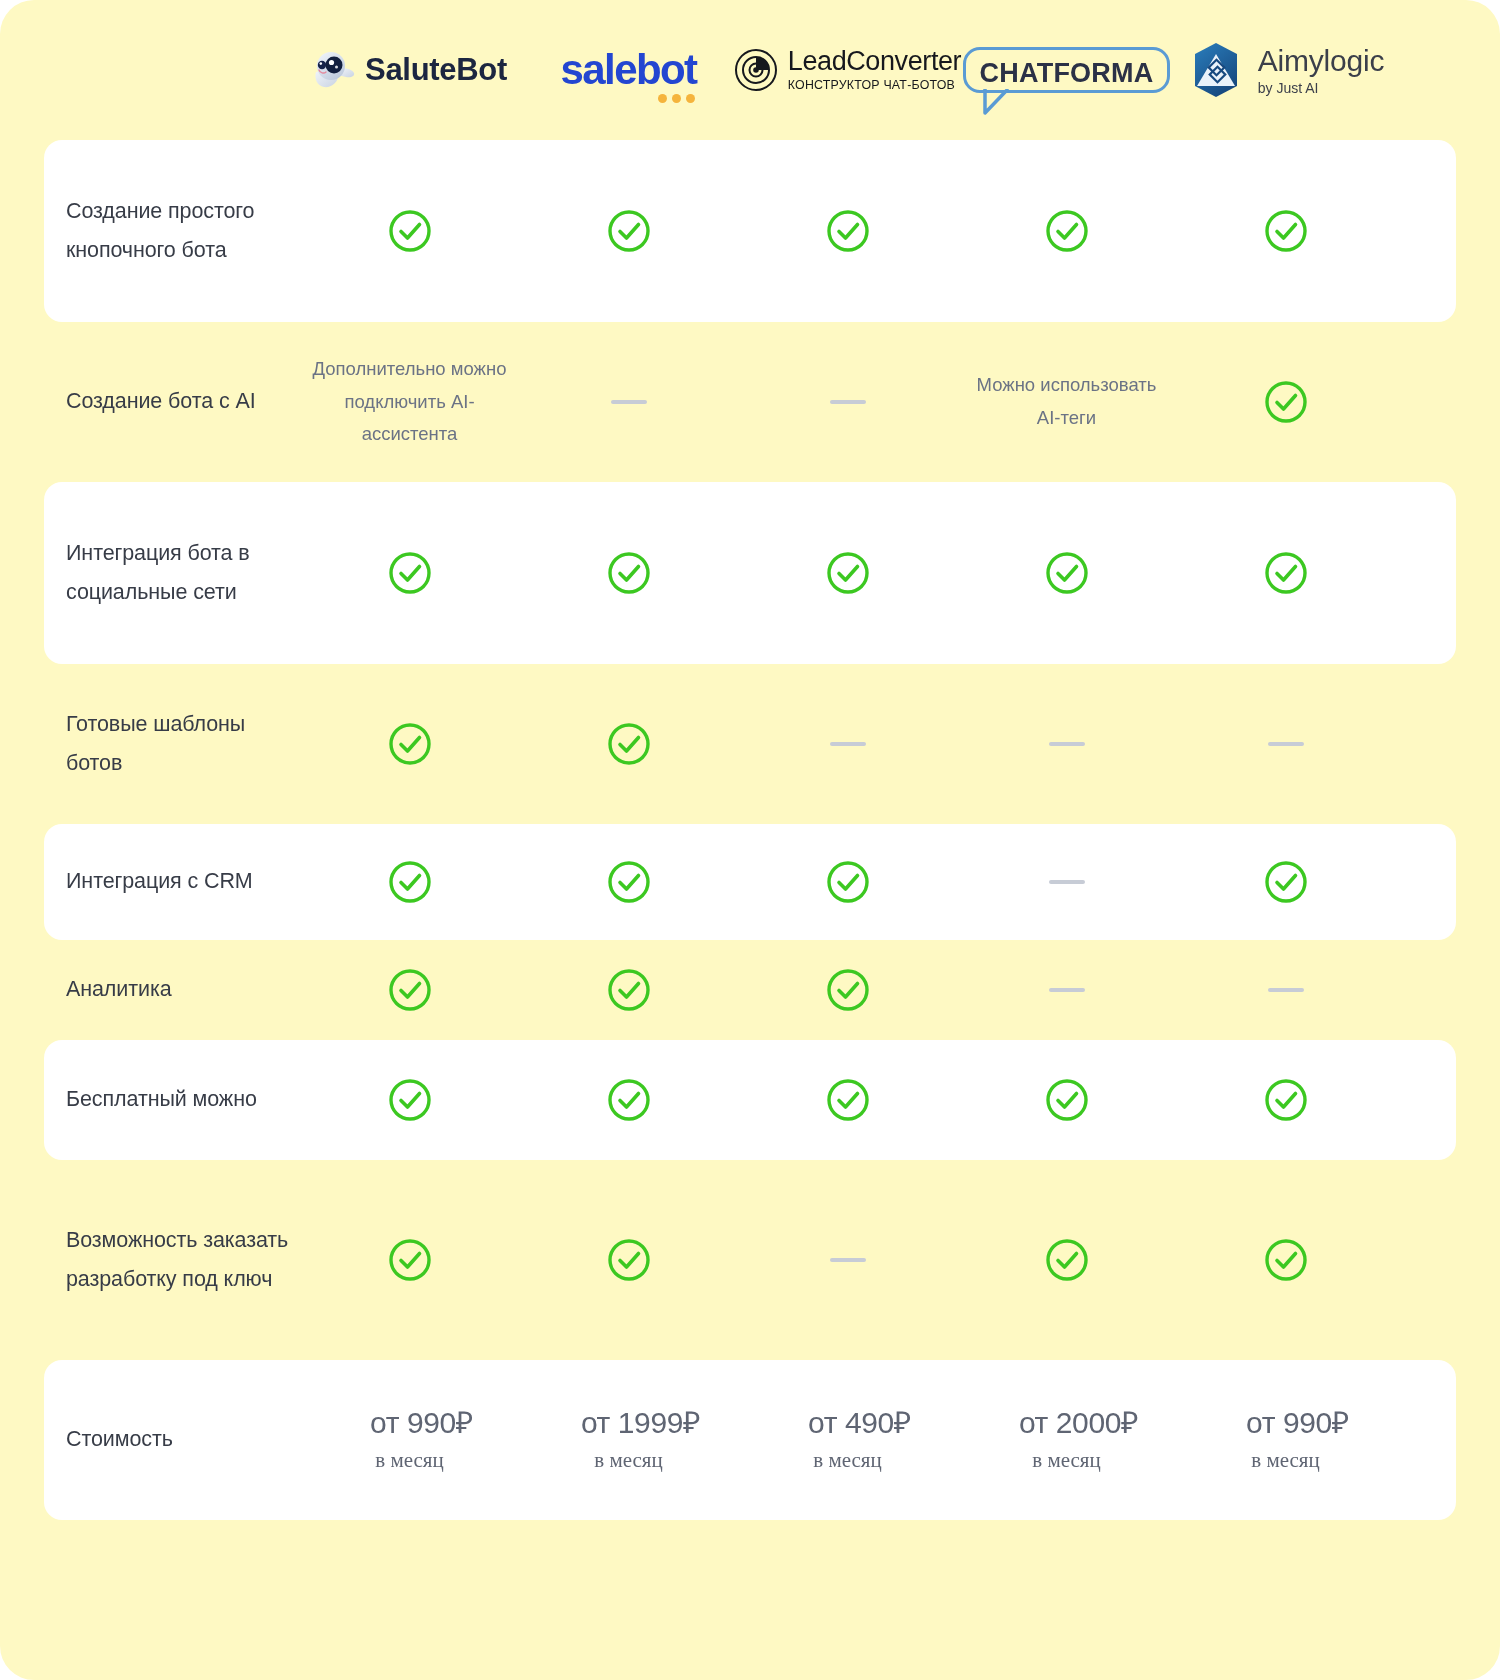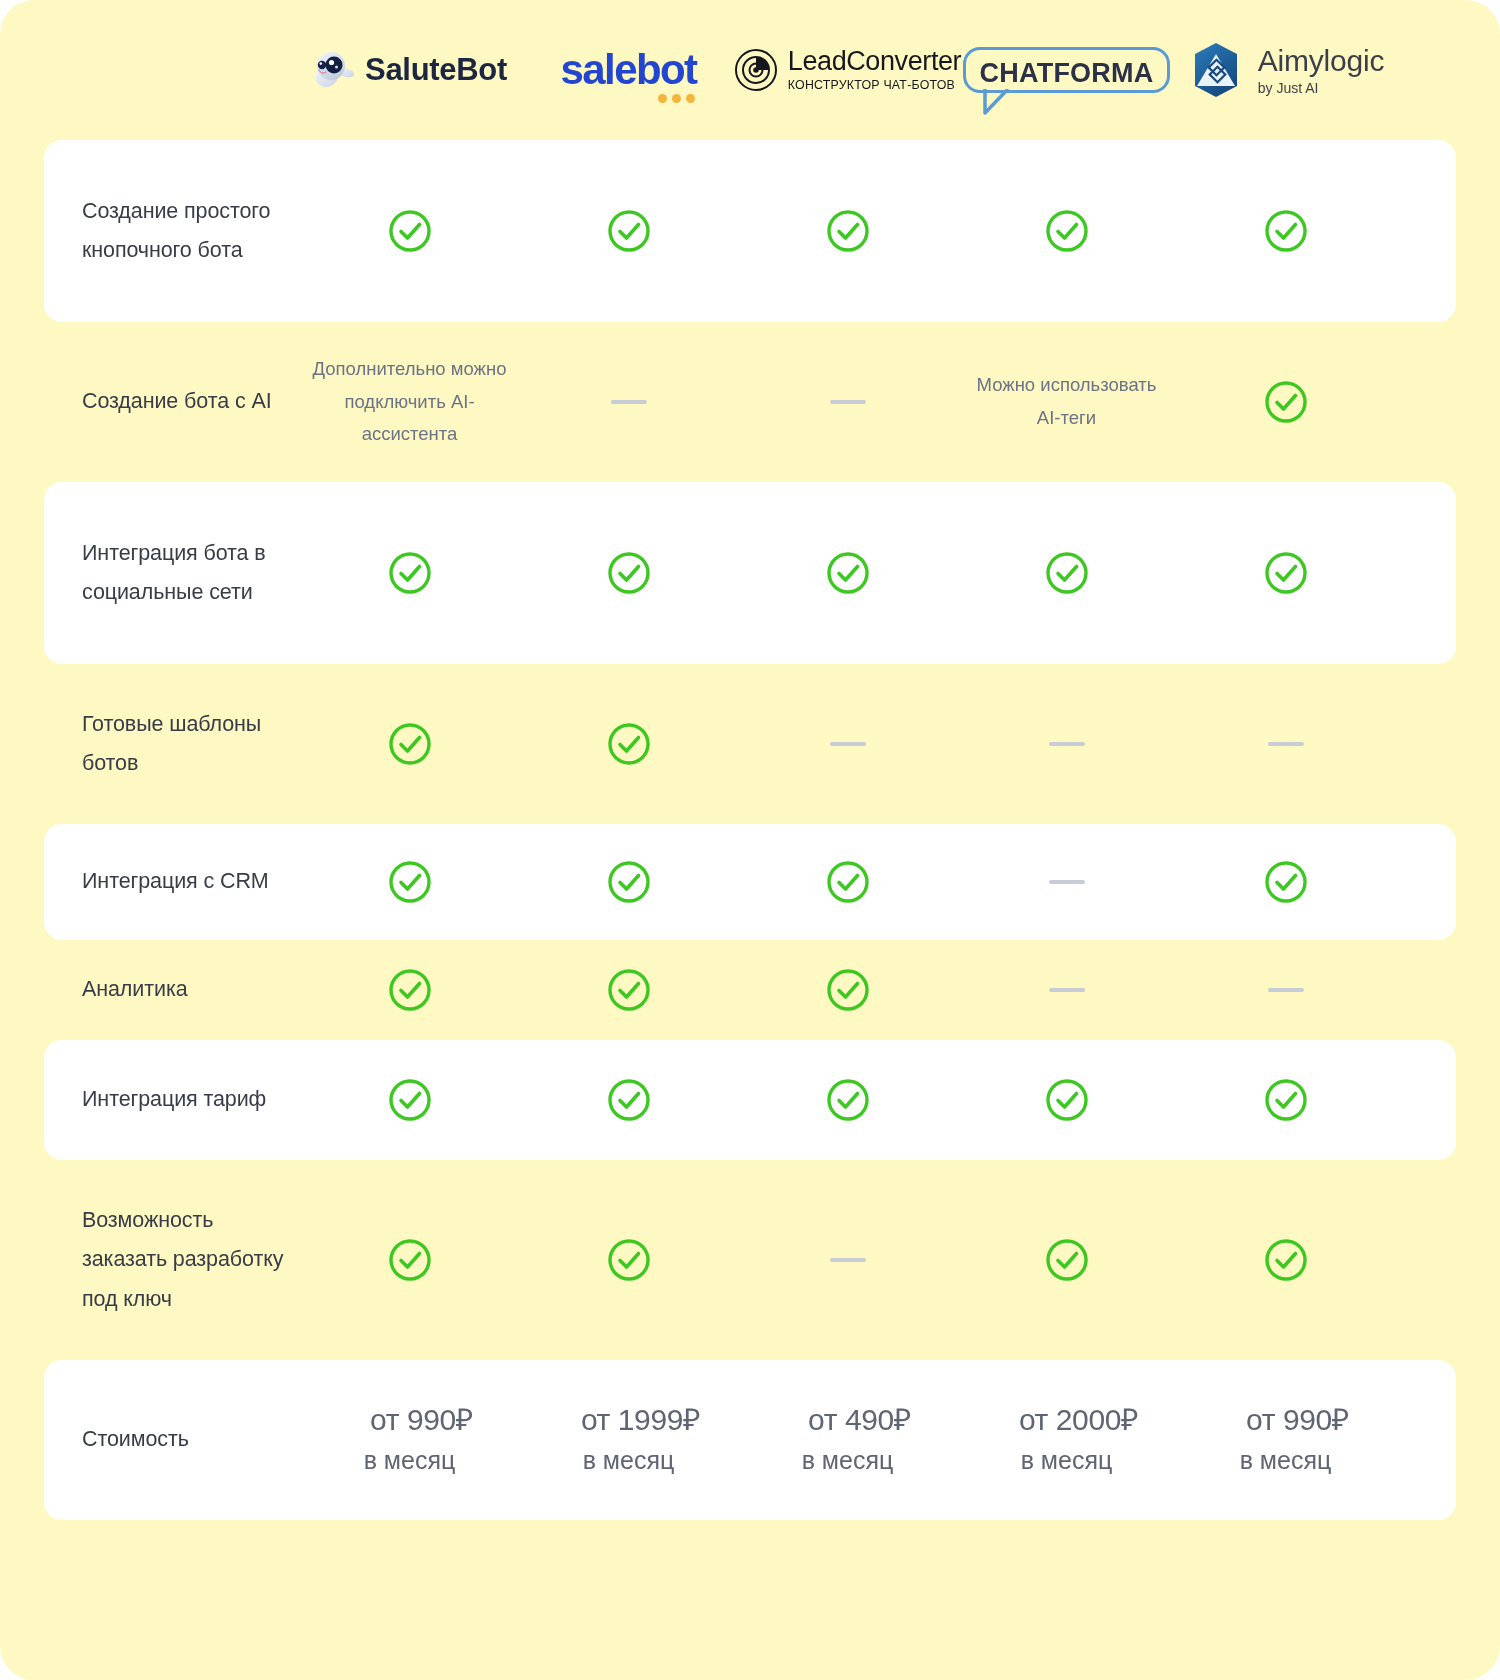--- a/index.html
+++ b/index.html
@@ -117,21 +117,21 @@
   .cell {
     display: flex;
     align-items: center;
     justify-content: center;
     text-align: center;
     box-sizing: border-box;
   }
   .cell.feature {
     justify-content: flex-start;
     text-align: left;
-    padding-left: 38px;
+    padding-left: 22px;
     font-size: 21.5px;
     line-height: 1.82;
     color: #373c47;
     letter-spacing: -0.1px;
   }
   .cell.note {
     font-size: 18.5px;
     line-height: 1.78;
     color: #6b7385;
     padding: 0 10px;
@@ -143,21 +143,21 @@
   .dash {
     width: 36px; height: 4px; background: #c7ccd6; border-radius: 2px; display: block;
   }
 
   
   .price .amount {
     font-size: 30px; color: #5f6573; letter-spacing: -0.4px;
     line-height: 1.25; font-weight: 400; margin-left: 24px;
   }
   .price .period {
-    font-size: 25px; color: #5f6573; line-height: 1.5; margin-top: 3px;
+    font-size: 21px; color: #5f6573; line-height: 1.5; margin-top: 3px; font-family: Liberation Serif, serif;
   }
 </style>
 </head>
 <body>
 
 <div class="page">
 
   <div class="logo-row">
     <div class="logo-cell feature-col"></div>
 
@@ -415,21 +415,21 @@
           </svg>
         </div>
         <div class="cell brand-col">
           <span class="dash"></span>
         </div>
         <div class="cell brand-col">
           <span class="dash"></span>
         </div>
       </div>
       <div class="row white" style="height: 120px;">
-        <div class="cell feature feature-col">Интеграция тариф</div>
+        <div class="cell feature feature-col">Бесплатный можно</div>
         <div class="cell brand-col">
           <svg class="check" viewBox="0 0 44 44">
             <circle cx="22" cy="22" r="19" fill="none" stroke="#3cc821" stroke-width="3.4"></circle>
             <path d="M13 22.5 L19.5 29 L31.5 15.5" fill="none" stroke="#3cc821" stroke-width="3.6" stroke-linecap="round" stroke-linejoin="round"></path>
           </svg>
         </div>
         <div class="cell brand-col">
           <svg class="check" viewBox="0 0 44 44">
             <circle cx="22" cy="22" r="19" fill="none" stroke="#3cc821" stroke-width="3.4"></circle>
             <path d="M13 22.5 L19.5 29 L31.5 15.5" fill="none" stroke="#3cc821" stroke-width="3.6" stroke-linecap="round" stroke-linejoin="round"></path>

